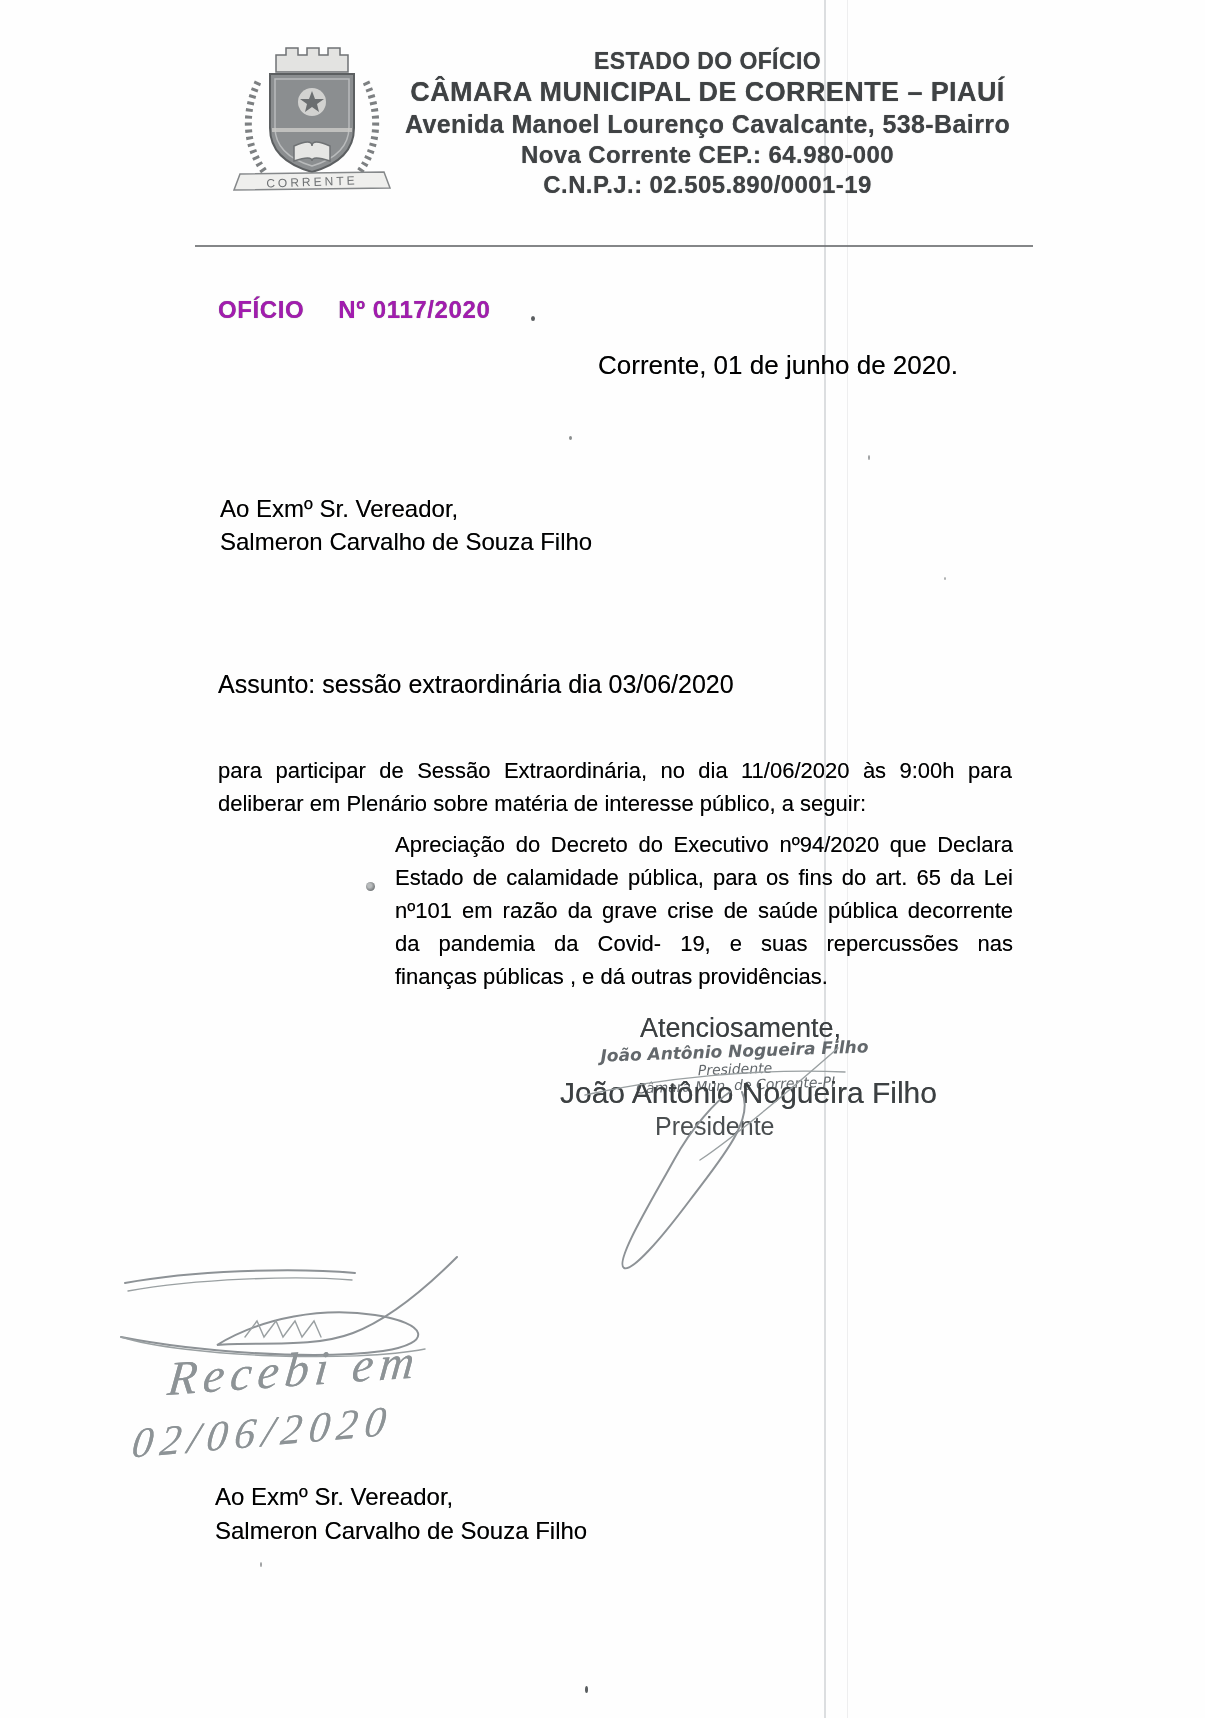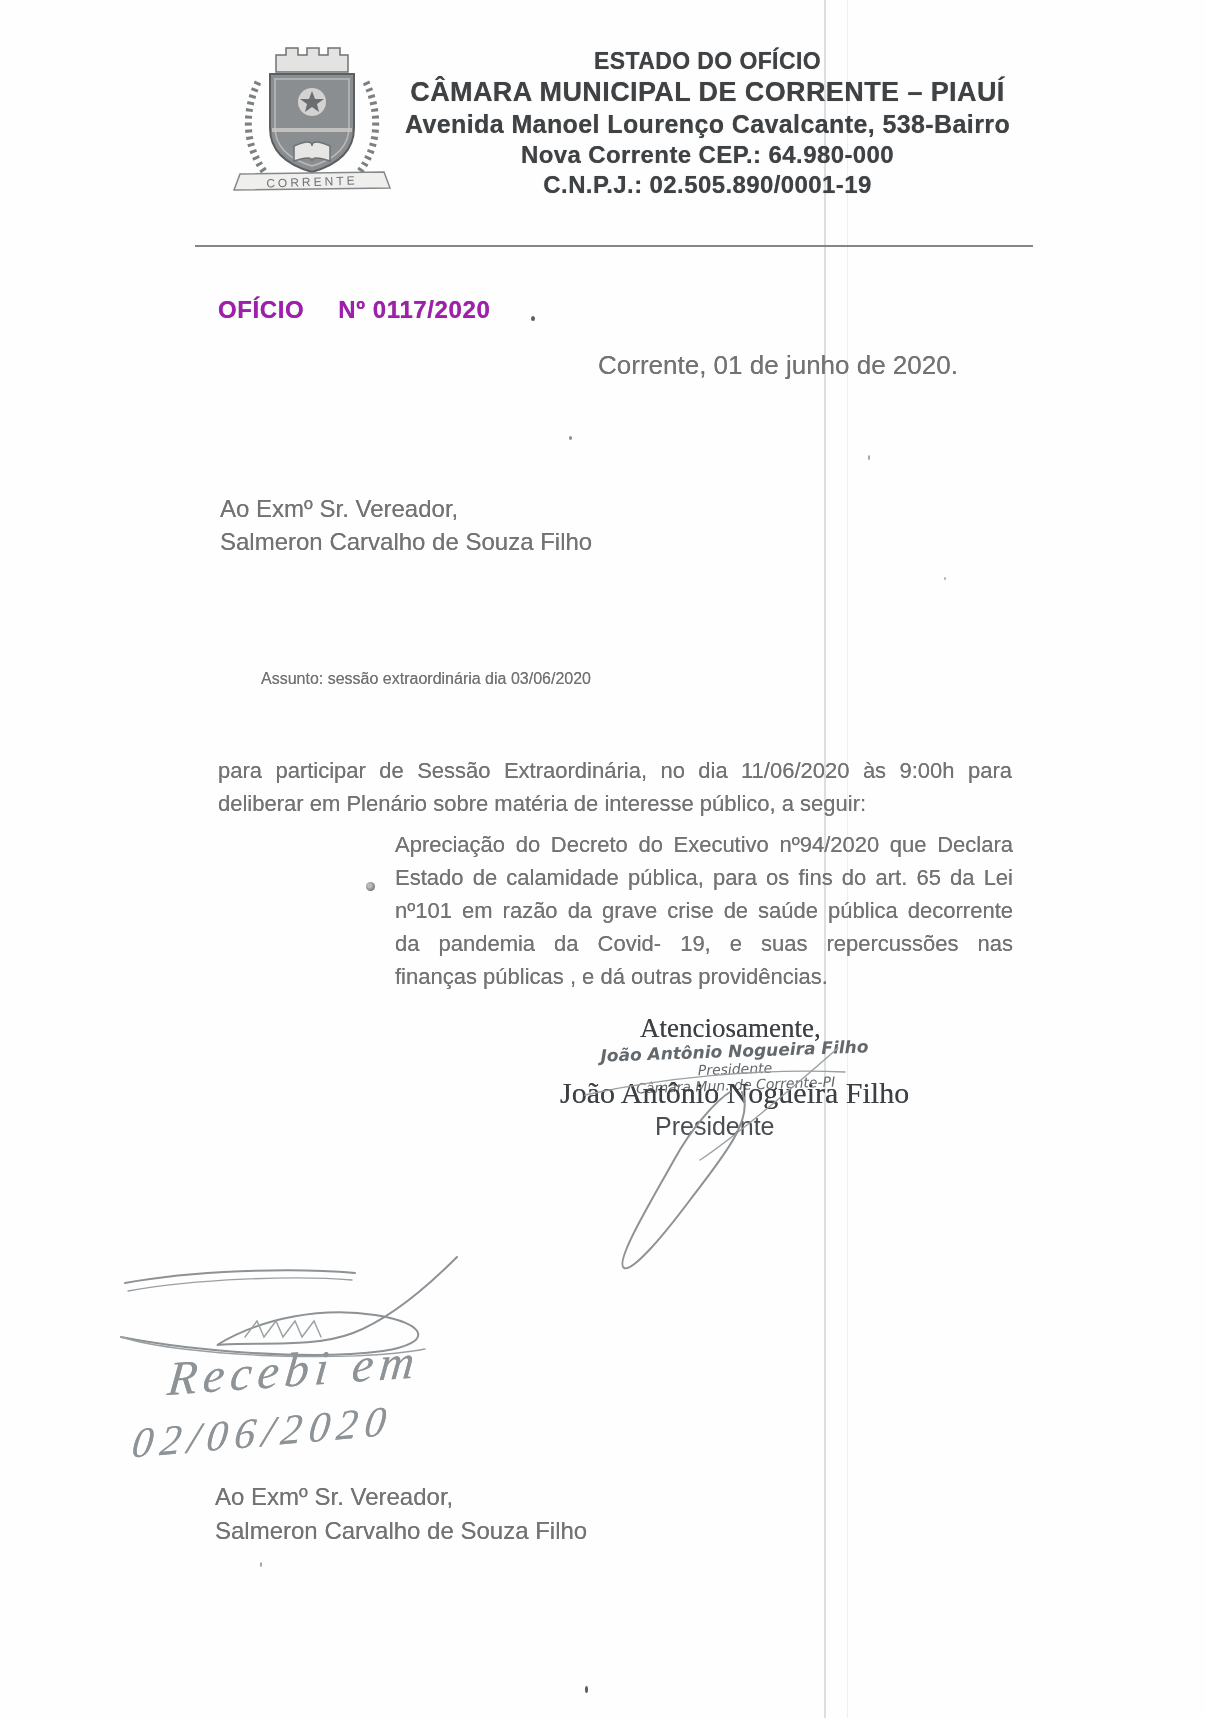--- a/index.html
+++ b/index.html
@@ -16,38 +16,38 @@
   .letterhead-text{position:absolute;left:385px;top:46px;width:645px;text-align:center;
     font-weight:bold;color:#3f4244;letter-spacing:.4px;
     text-shadow:0 0 .7px rgba(63,66,68,.75);}
   .lh1{font-size:23px;line-height:30px;}
   .lh2{font-size:27px;line-height:33px;}
   .lh3{font-size:25px;line-height:31px;}
   .lh4{font-size:24px;line-height:30px;}
   .lh5{font-size:24px;line-height:29px;}
   .header-rule{position:absolute;left:195px;top:245px;width:838px;height:2px;background:#6e7173;opacity:.85;}
   
-  .body-text{font-size:22px;color:#737373;text-shadow:0 0 .6px rgba(74,78,80,.7);}
+  .body-text{font-size:22px;color:#000000;text-shadow:0 0 .6px rgba(74,78,80,.7);}
   .ref-line{position:absolute;left:218px;top:296px;font-weight:bold;font-size:24px;color:#a21caf;
     text-shadow:0 0 .7px rgba(66,69,71,.8);letter-spacing:.6px;}
   .ref-number{margin-left:34px;}
   .date-line{position:absolute;left:598px;top:350px;font-size:26px;}
   .addressee{position:absolute;left:220px;top:492px;font-size:24px;line-height:33px;}
-  .subject{position:absolute;left:218px;top:670px;font-size:16px;margin-left:43px;}
+  .subject{position:absolute;left:218px;top:670px;font-size:25px;}
   .paragraph{position:absolute;left:218px;top:758px;width:794px;}
   .para-line{height:33px;font-size:22px;text-align:justify;text-align-last:justify;white-space:normal;}
   .para-line.first{text-indent:62px;}
   .para-line.last{text-align-last:left;}
   .bullet-dot{position:absolute;left:366px;top:882px;width:9px;height:9px;border-radius:50%;
     background:radial-gradient(circle at 40% 40%, #b9bcbd 0 25%, #75797b 70%);}
   .bullet-text{position:absolute;left:395px;top:832px;width:618px;}
   .bullet-line{height:33px;font-size:22px;text-align:justify;text-align-last:justify;}
   .bullet-line.last{text-align-last:left;}
   
-  .serif{font-family:Liberation Serif, serif;color:#3c4042;text-shadow:0 0 .6px rgba(60,64,66,.7);}
+  .serif{font-family:Liberation Sans, sans-serif;color:#3c4042;text-shadow:0 0 .6px rgba(60,64,66,.7);}
   .salutation{position:absolute;left:640px;top:1013px;font-size:27px;}
   .stamp{position:absolute;left:575px;top:1042px;width:320px;text-align:center;
     transform:rotate(-2deg);color:#63686c;font-style:italic;
     font-family:"DejaVu Sans",sans-serif;}
   .stamp-l1{font-size:17px;line-height:19px;font-weight:bold;}
   .stamp-l2{font-size:14px;line-height:16px;}
   .stamp-l3{font-size:14px;line-height:16px;}
   .signer-name{position:absolute;left:560px;top:1076px;font-size:30px;}
   .signer-title{position:absolute;left:655px;top:1112px;font-size:25px;color:#4a4e50;}
   

